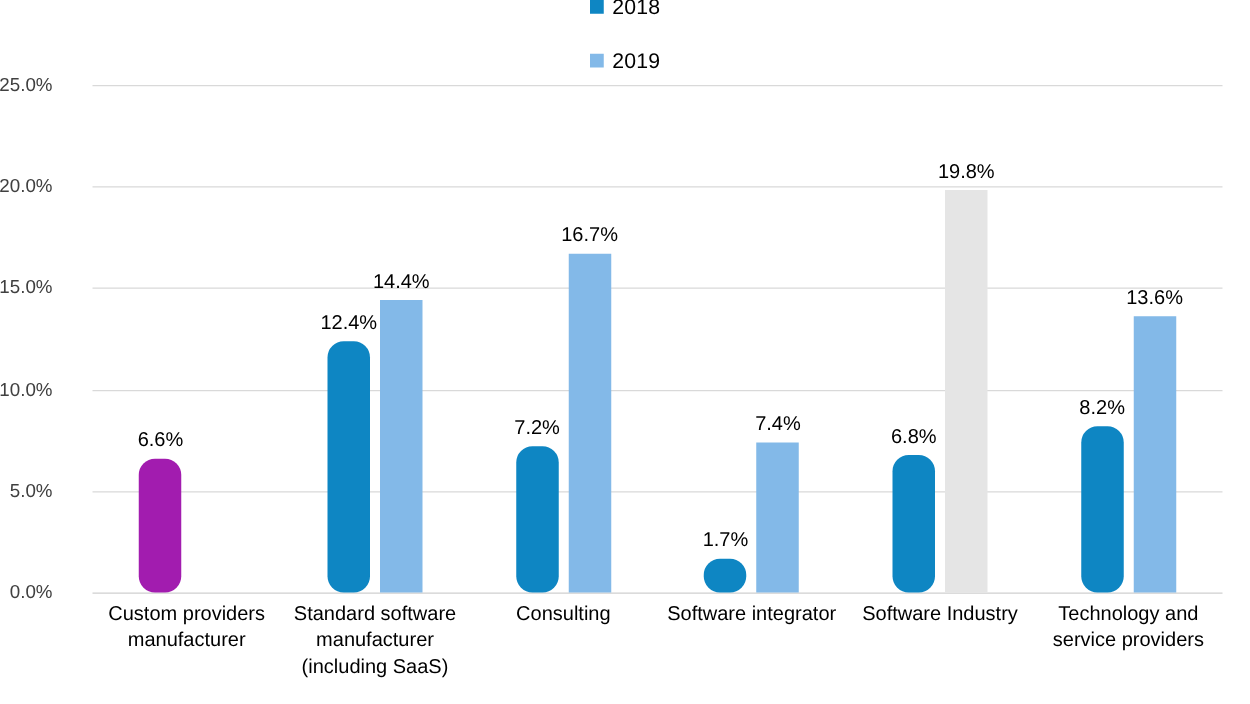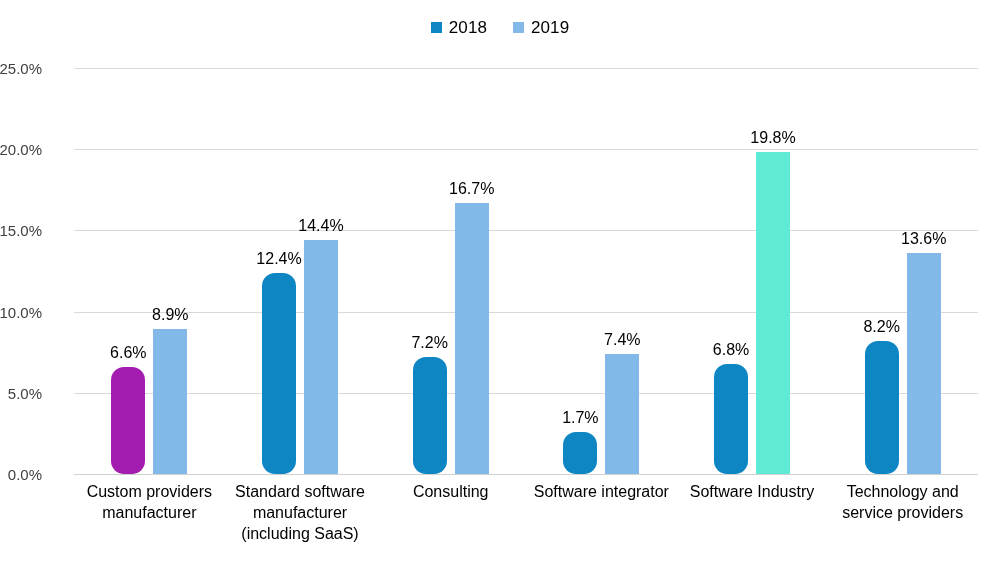--- a/index.html
+++ b/index.html
@@ -23,20 +23,21 @@
   .legend {
     position: absolute;
     top: 14px;
     left: 0;
     width: 1000px;
     height: 26px;
     display: flex;
     justify-content: center;
     align-items: center;
     gap: 26px;
+    flex-direction: column;
   }
   .legend-item {
     display: flex;
     align-items: center;
     gap: 7px;
   }
   .legend-swatch {
     width: 11px;
     height: 11px;
     display: block;
@@ -169,53 +170,50 @@
         <div class="ytick" style="top: 243.6px;">10.0%</div>
         <div class="ytick" style="top: 162.4px;">15.0%</div>
         <div class="ytick" style="top: 81.2px;">20.0%</div>
         <div class="ytick" style="top: 0px;">25.0%</div>
       </div>
     <div class="groups" id="groups">
         <div class="group">
           <div class="bar s2018" style="height: 107.184px; background: #a21caf;">
             <span class="bar-label">6.6%</span>
           </div>
-          <div class="bar s2019" style="height: 144.536px; background: rgb(131, 185, 232);">
-            <span class="bar-label">8.9%</span>
-          </div>
         </div>
         <div class="group">
           <div class="bar s2018" style="height: 201.376px; background: rgb(14, 134, 195);">
             <span class="bar-label">12.4%</span>
           </div>
           <div class="bar s2019" style="height: 233.856px; background: rgb(131, 185, 232);">
             <span class="bar-label">14.4%</span>
           </div>
         </div>
         <div class="group">
           <div class="bar s2018" style="height: 116.928px; background: rgb(14, 134, 195);">
             <span class="bar-label">7.2%</span>
           </div>
           <div class="bar s2019" style="height: 271.208px; background: rgb(131, 185, 232);">
             <span class="bar-label">16.7%</span>
           </div>
         </div>
         <div class="group">
-          <div class="bar s2018" style="height: 42px; background: rgb(14, 134, 195);">
+          <div class="bar s2018" style="height: 27px; background: rgb(14, 134, 195);">
             <span class="bar-label">1.7%</span>
           </div>
           <div class="bar s2019" style="height: 120.176px; background: rgb(131, 185, 232);">
             <span class="bar-label">7.4%</span>
           </div>
         </div>
         <div class="group">
           <div class="bar s2018" style="height: 110.432px; background: rgb(14, 134, 195);">
             <span class="bar-label">6.8%</span>
           </div>
-          <div class="bar s2019" style="height: 321.552px; background: #5eead4;">
+          <div class="bar s2019" style="height: 321.552px; background: #e5e5e5;">
             <span class="bar-label">19.8%</span>
           </div>
         </div>
         <div class="group">
           <div class="bar s2018" style="height: 133.168px; background: rgb(14, 134, 195);">
             <span class="bar-label">8.2%</span>
           </div>
           <div class="bar s2019" style="height: 220.864px; background: rgb(131, 185, 232);">
             <span class="bar-label">13.6%</span>
           </div>

